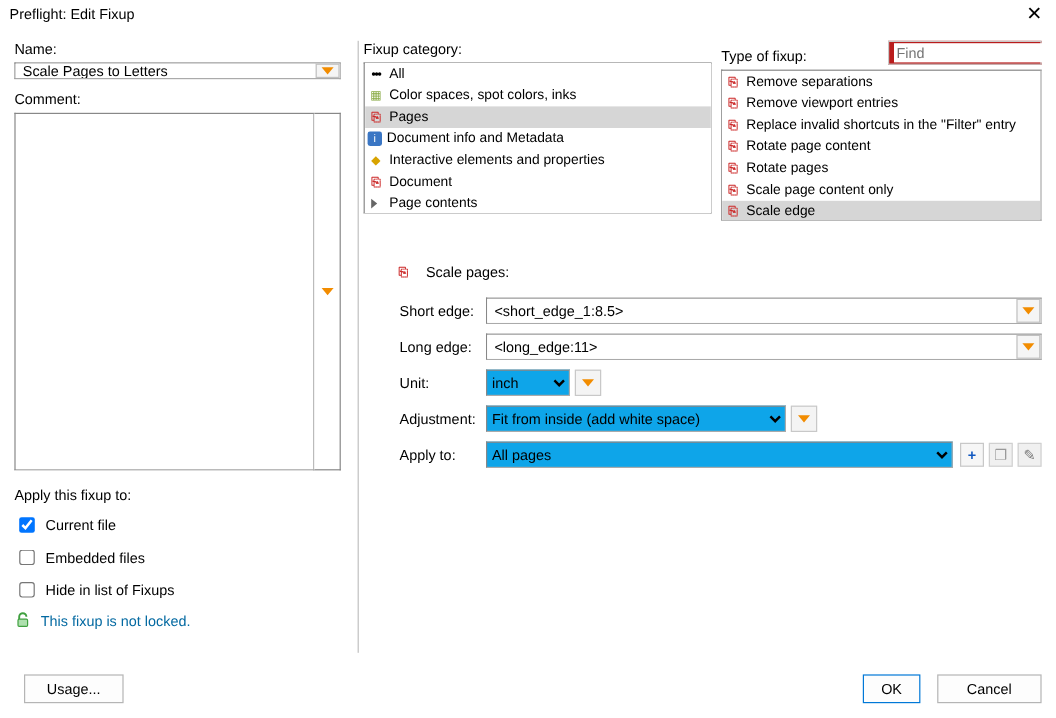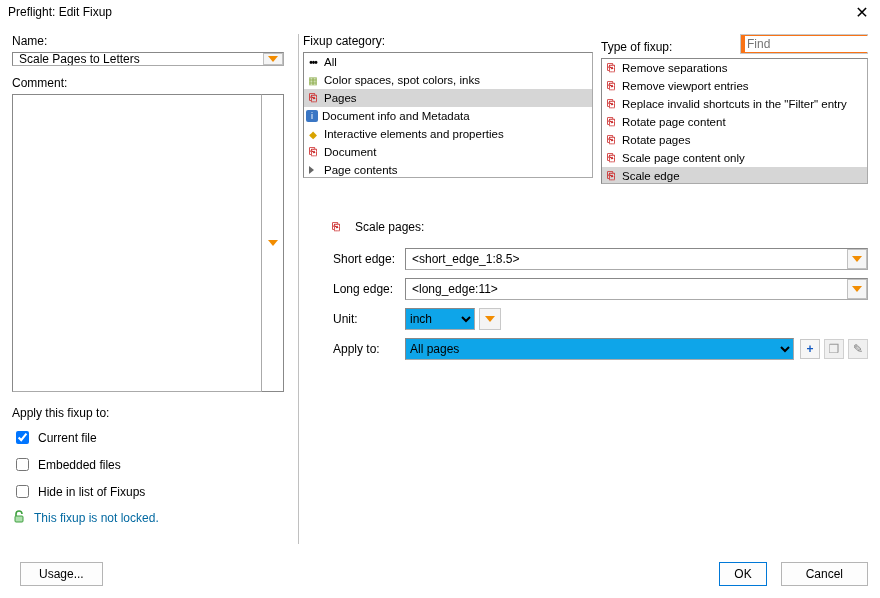--- a/index.html
+++ b/index.html
@@ -169,21 +169,21 @@
   .type-header {
     display: flex;
     align-items: flex-end;
     margin-bottom: 4px;
     gap: 20px;
   }
   .find-box {
     display: flex;
     align-items: center;
     border: 1px solid #c8c8c8;
-    background: #f97316;
+    background: #b91c1c;
     height: 20px;
     width: 128px;
     margin-left: auto;
     padding-left: 4px;
   }
   .find-input {
     border: none; outline: none;
     flex: 1;
     font: inherit;
     color: #888;
@@ -441,20 +441,29 @@
       <div class="form-row">
         <div class="form-label">Unit:</div>
         <select class="sel" style="width:70px">
           <option>inch</option>
         </select>
         <div class="btn-orange">
             <div class="tri-down"></div>
           </div>
       </div>
 
+      <div class="form-row">
+        <div class="form-label">Adjustment:</div>
+        <select class="sel" style="width:250px">
+          <option>Fit from inside (add white space)</option>
+        </select>
+        <div class="btn-orange">
+            <div class="tri-down"></div>
+          </div>
+      </div>
 
       <div class="form-row">
         <div class="form-label">Apply to:</div>
         <select class="sel" style="flex:1">
           <option>All pages</option>
         </select>
         <div style="width:6px"></div>
         <div class="icon-plus">+</div>
         <div style="width:4px"></div>
         <div class="icon-dup">❐</div>

